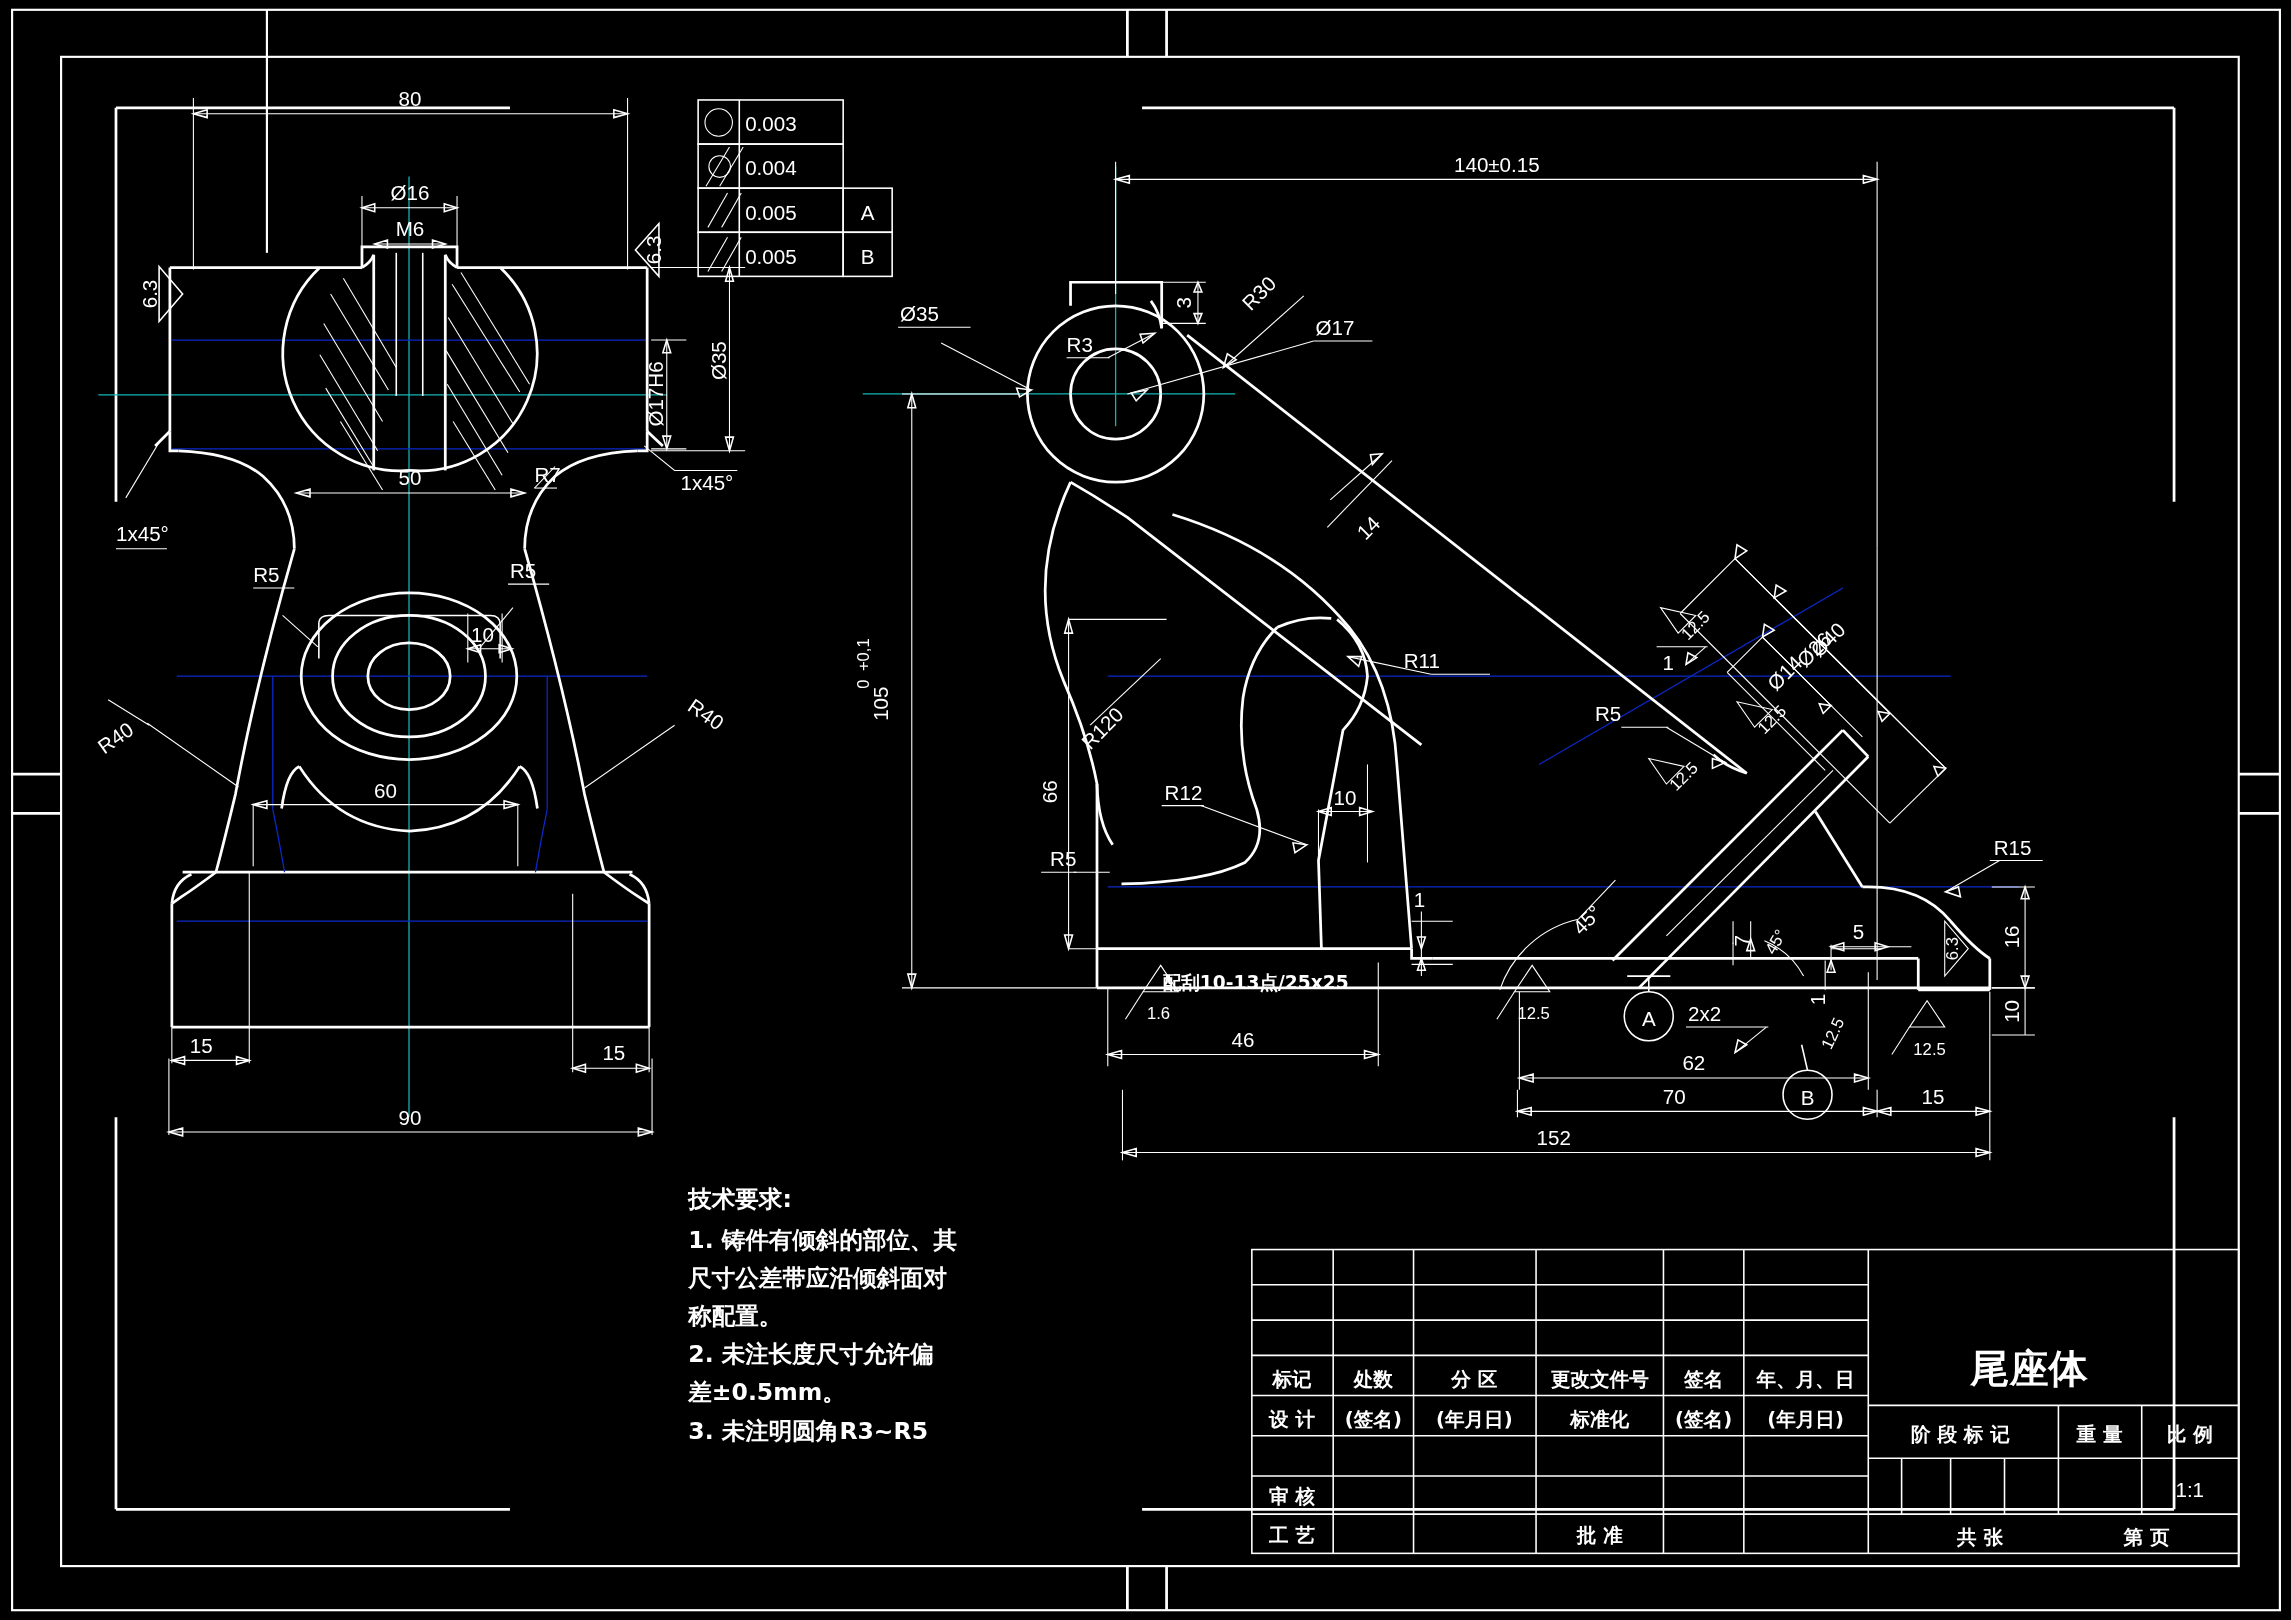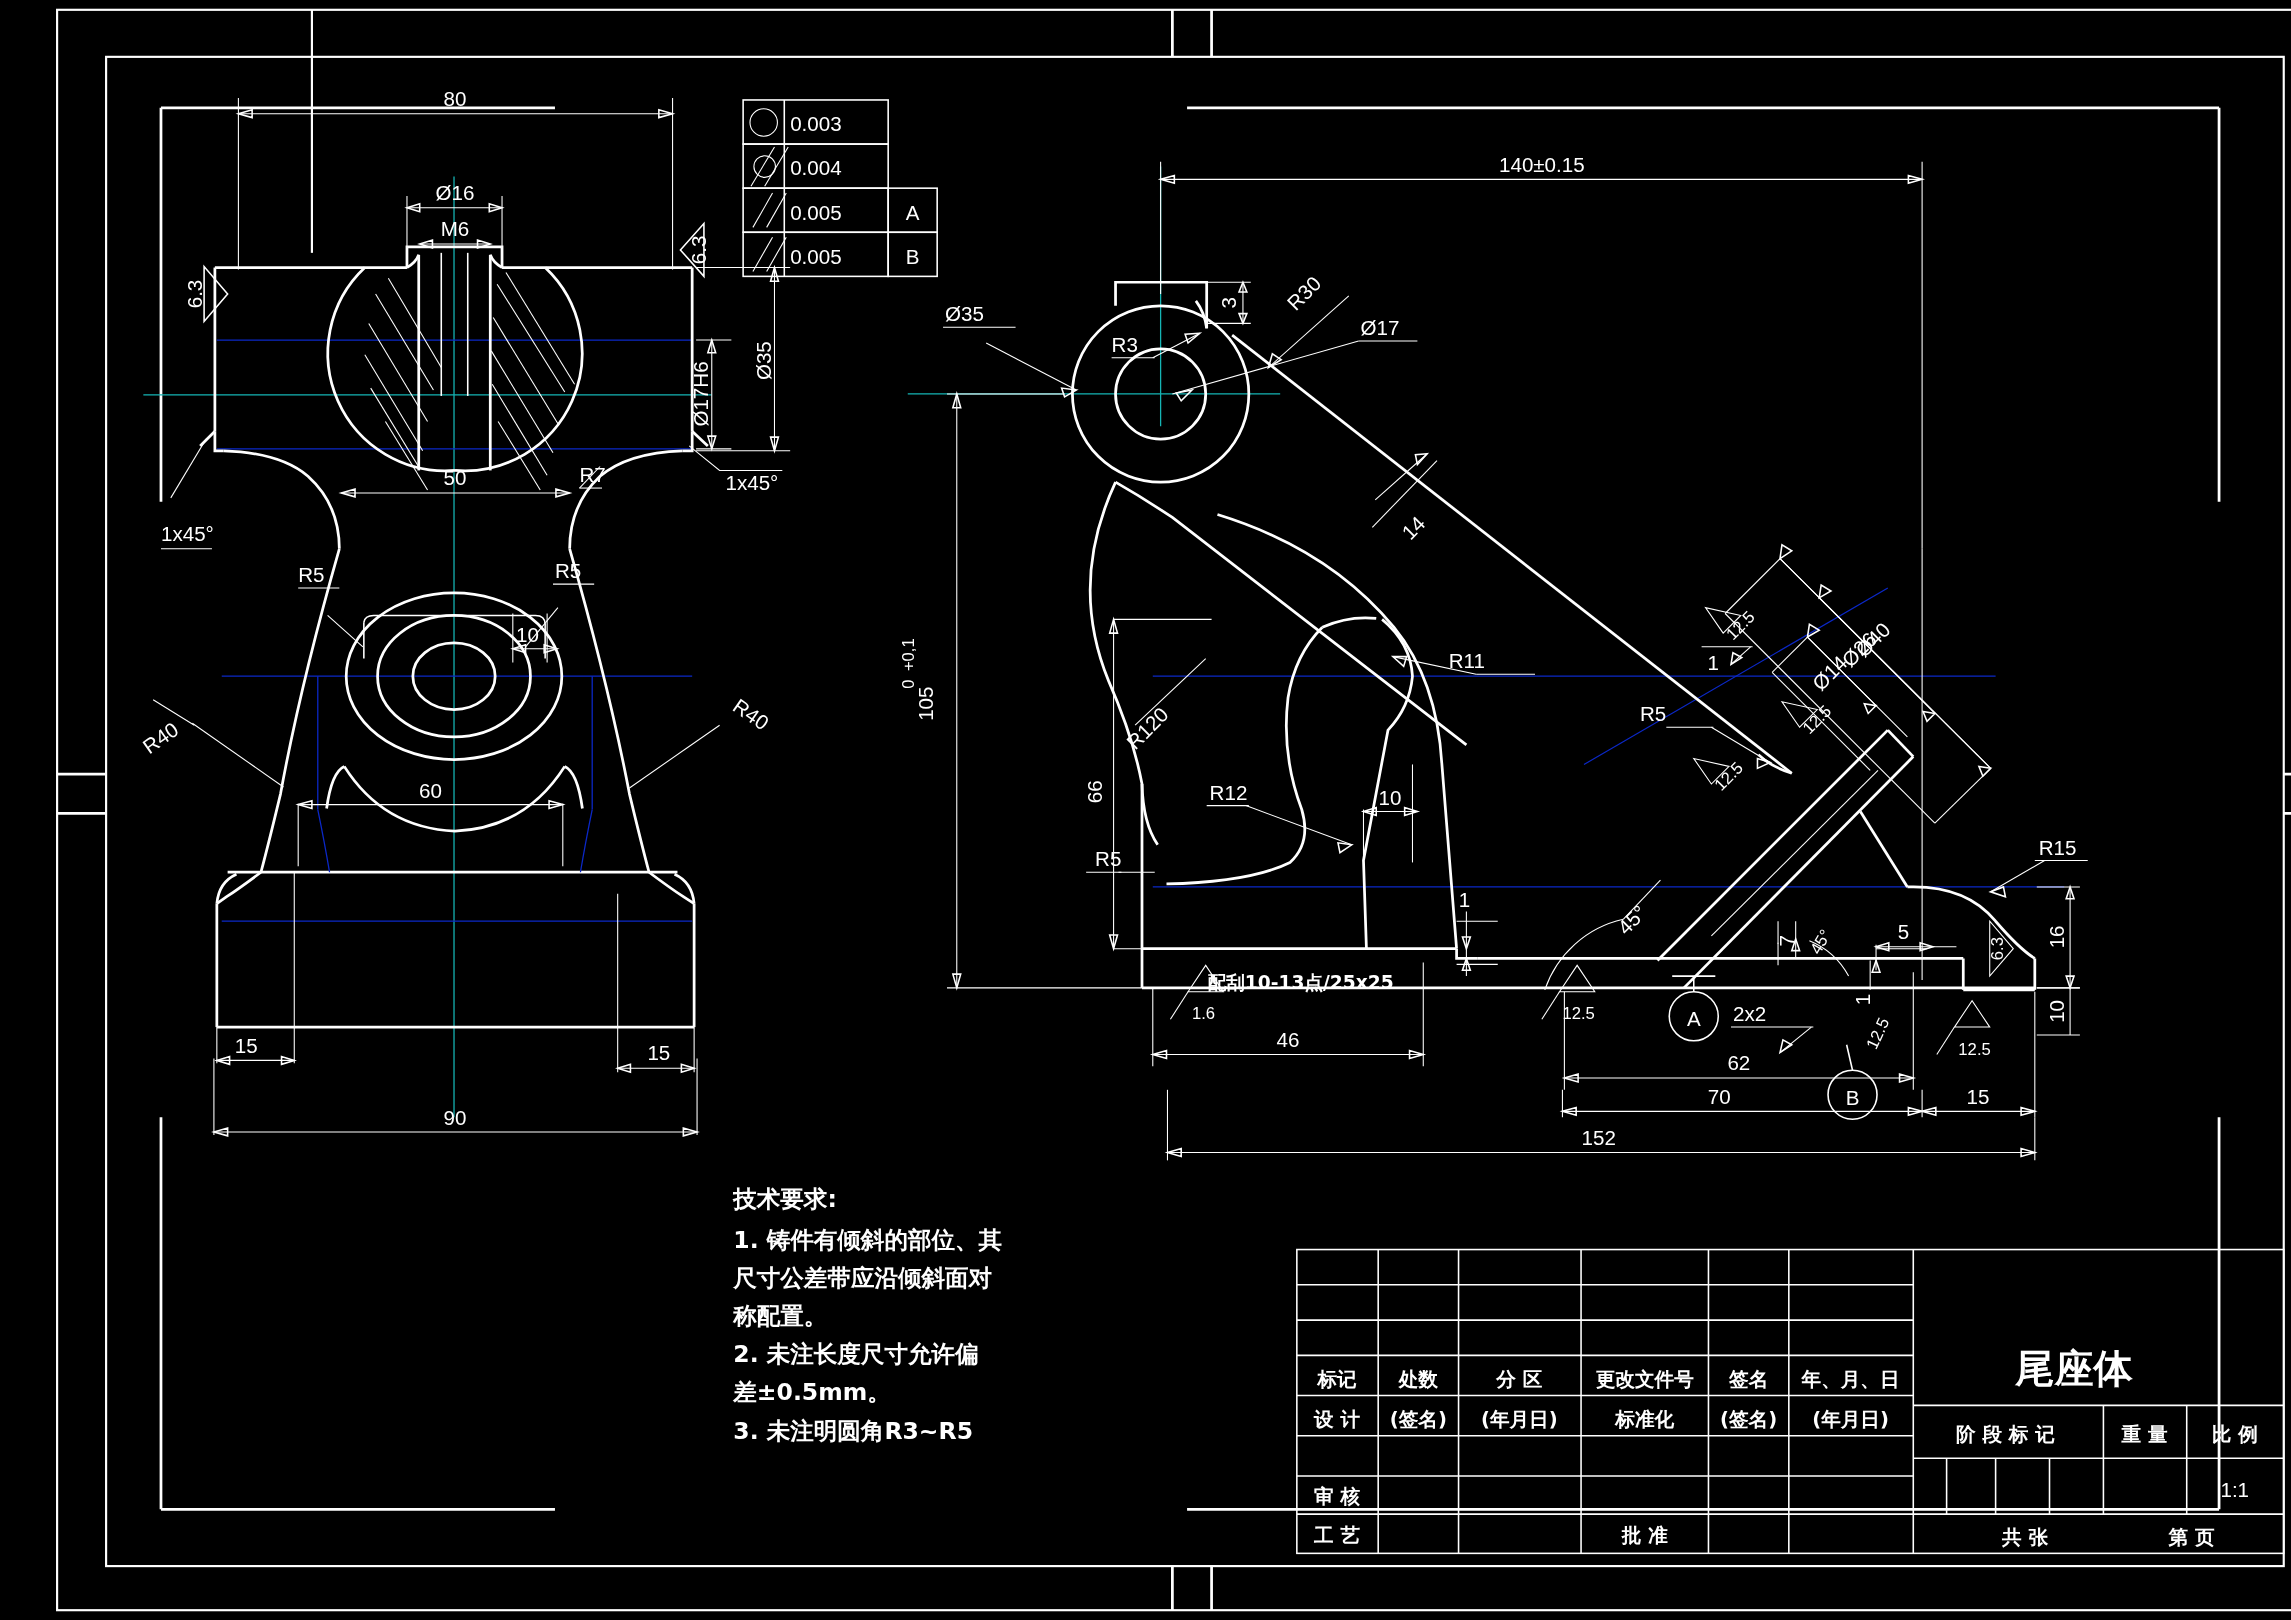--- a/index.html
+++ b/index.html
@@ -1,21 +1,21 @@
 <!DOCTYPE html>
 <html><head>
 <meta charset="utf-8">
 <style>
   html,body{margin:0;padding:0;background:#000;}
   body{
     width:2292px;height:1620px;overflow:hidden;position:relative;
     font-family:"Liberation Sans","DejaVu Sans",sans-serif;
     color:#fff;
   }
-  #stage{position:absolute;inset:0;margin-left:45px;}
+  #stage{position:absolute;inset:0;}
   svg{position:absolute;left:0;top:0;width:2292px;height:1620px;}
   .txt{fill:#fff;font-family:"Liberation Sans","DejaVu Sans",sans-serif;font-size:21px;}
   .txt-sm{fill:#fff;font-family:"Liberation Sans","DejaVu Sans",sans-serif;font-size:17px;}
   .txt-cn{fill:#fff;font-family:"DejaVu Sans","Liberation Sans",sans-serif;font-size:24px;font-weight:bold;}
   .txt-cn-sm{fill:#fff;font-family:"DejaVu Sans","Liberation Sans",sans-serif;font-size:19px;font-weight:bold;}
   .txt-cn-tb{fill:#fff;font-family:"DejaVu Sans","Liberation Sans",sans-serif;font-size:20px;font-weight:bold;}
   .ln{stroke:#fff;fill:none;stroke-width:1.6;}
   .ln-th{stroke:#fff;fill:none;stroke-width:2.8;}
   .ln-thin{stroke:#fff;fill:none;stroke-width:1.1;}
   .ln-cy{stroke:#15b5b5;fill:none;stroke-width:1.3;}

